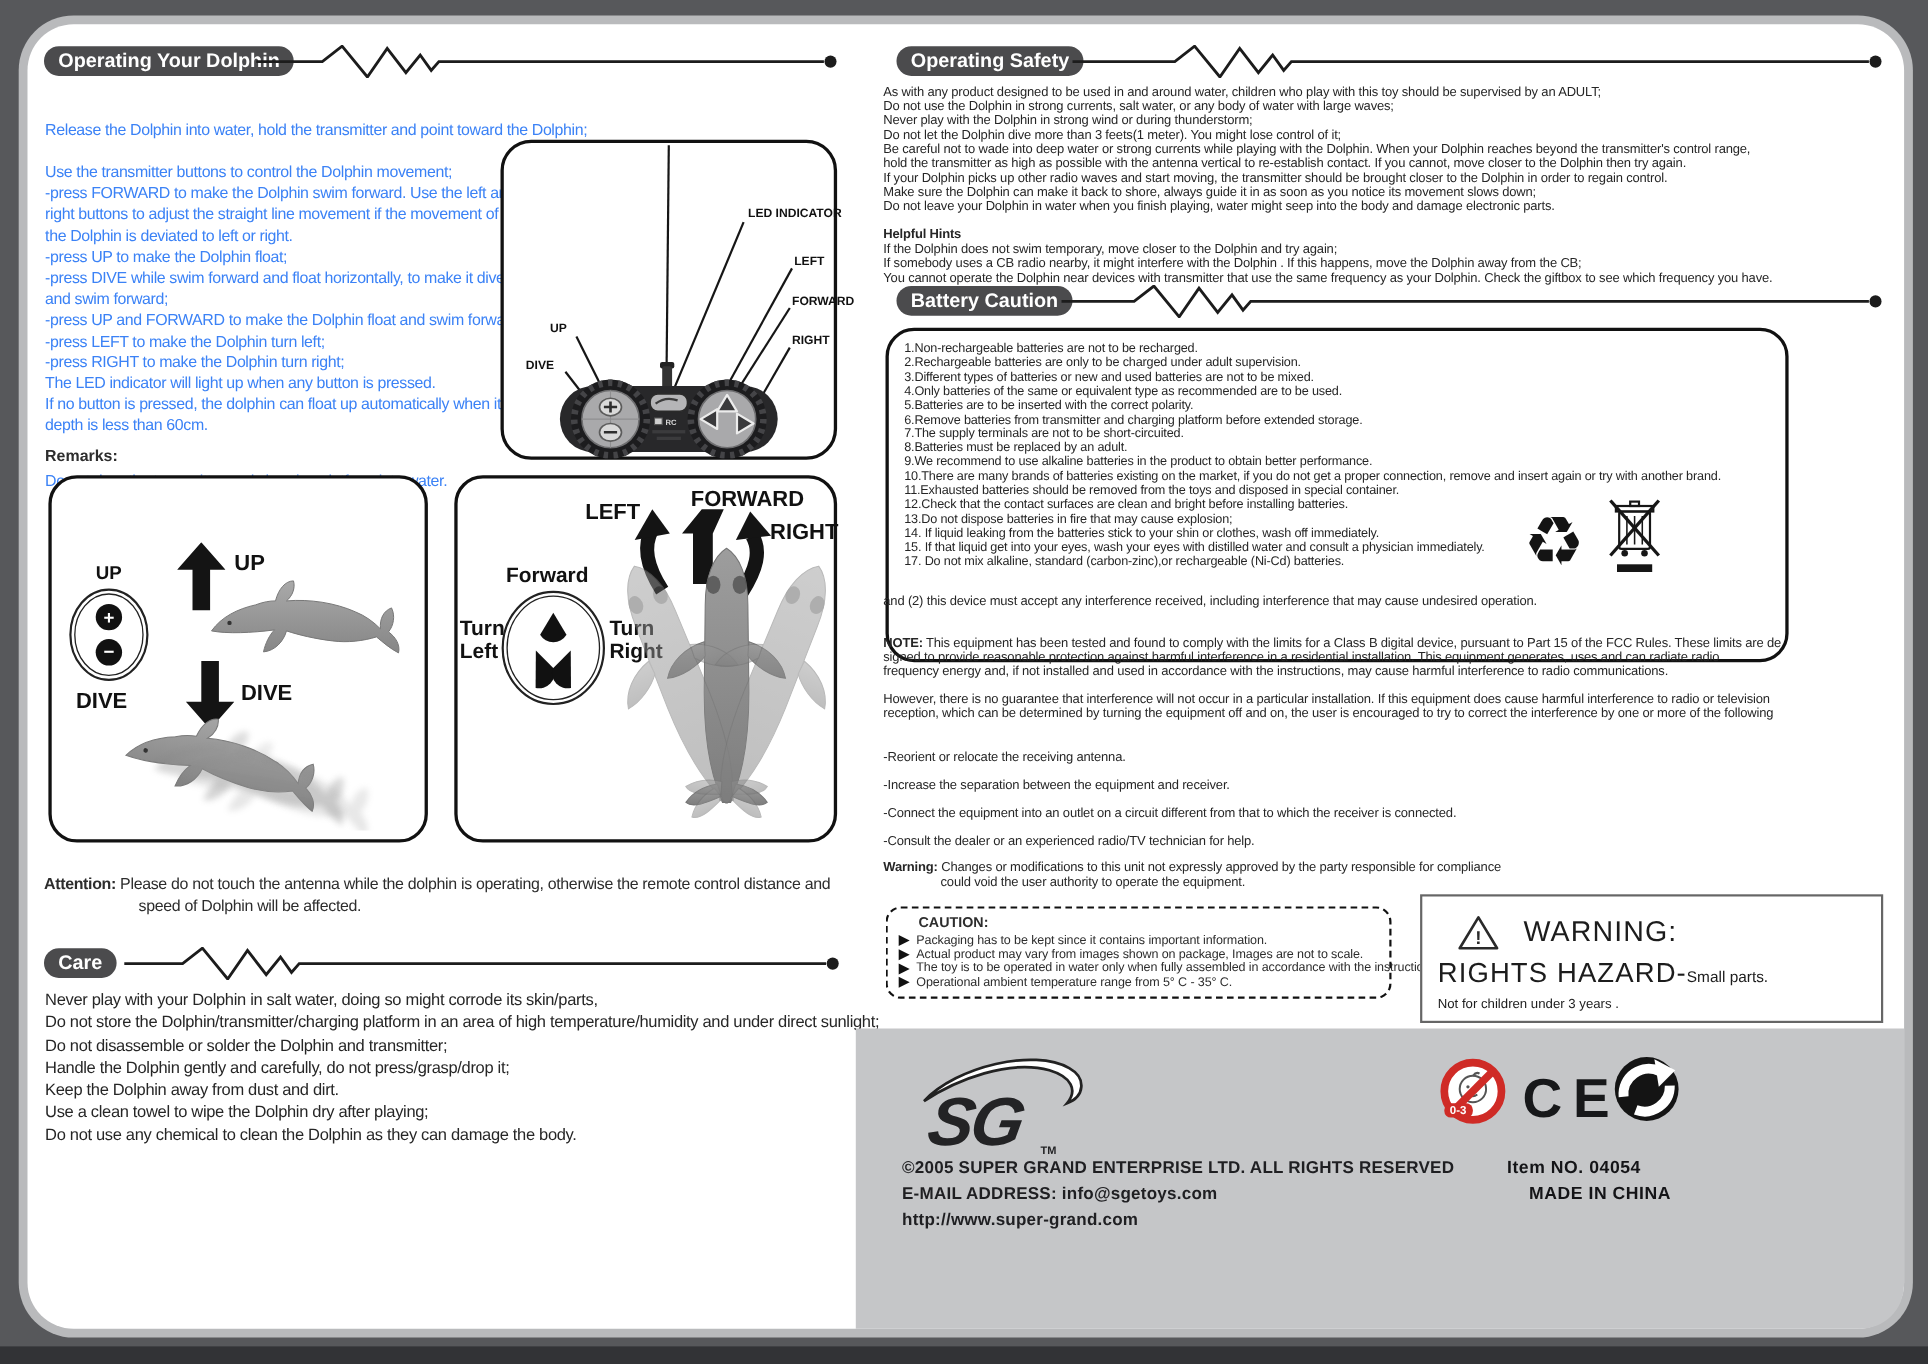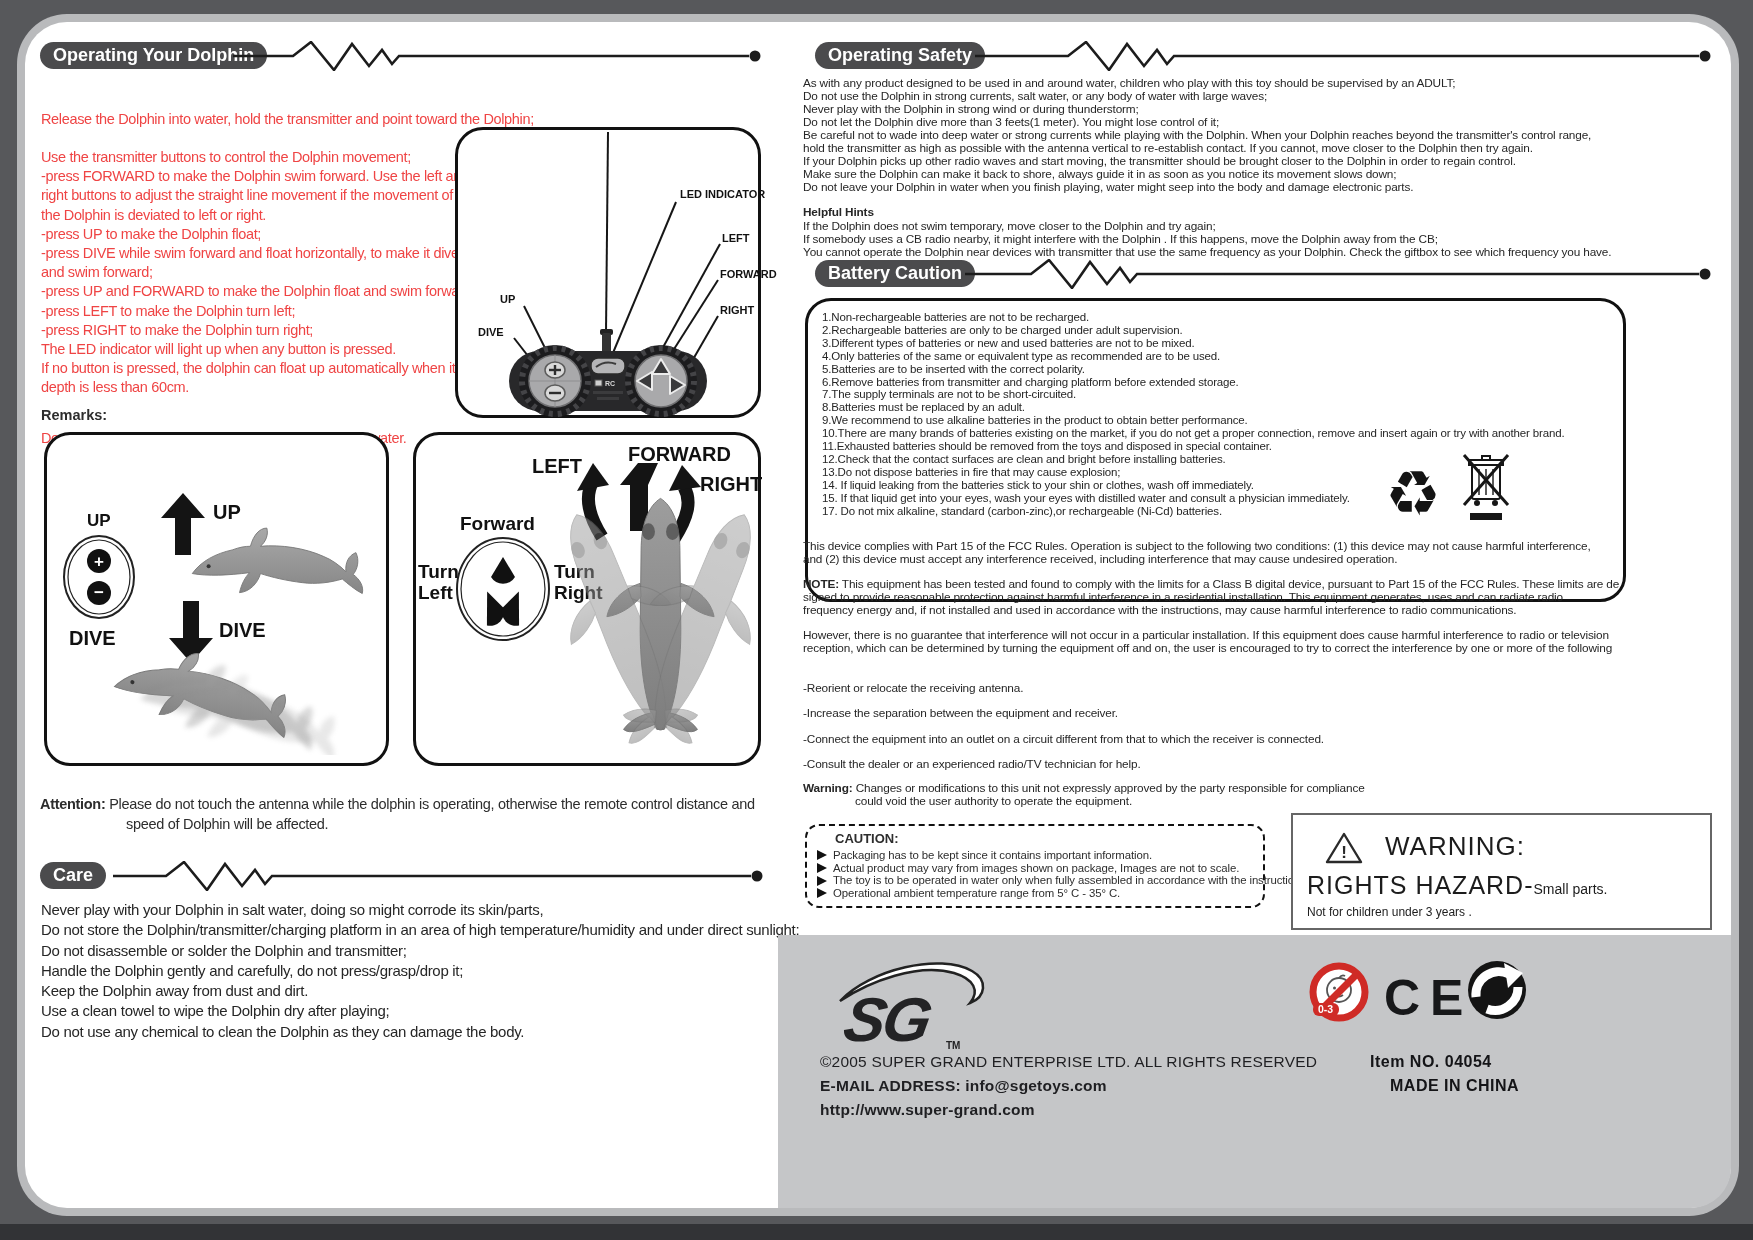--- a/index.html
+++ b/index.html
@@ -6,21 +6,21 @@
   body{width:1753px;height:1240px;background:#57585b;position:relative;overflow:hidden;
        font-family:"Liberation Sans","DejaVu Sans",sans-serif;color:#2d2d2d;}
   .abs{position:absolute;}
   .page{left:25px;top:22px;width:1706px;height:1186px;background:#fff;border-radius:42px;
         box-shadow:0 0 0 8px #b9babc;}
   .frame-strip{left:0;top:1224px;width:1753px;height:16px;background:#323336;}
   .pill{background:#4b4b4d;color:#fff;font-weight:bold;font-size:18px;line-height:27px;
         padding:0 13px;border-radius:14px;white-space:nowrap;}
   .tl{white-space:nowrap;}
   
-  .intro,.bodytxt{font-size:14.5px;letter-spacing:-0.35px;line-height:19.2px;color:#ef4444;}
+  .intro,.bodytxt{font-size:14.5px;letter-spacing:-0.35px;line-height:19.2px;color:#3b82f6;}
   .remarks-t{font-weight:bold;font-size:14.5px;}
   .carelines{font-size:15px;letter-spacing:-0.3px;line-height:20.3px;color:#262626;}
   .diagbox{border:3px solid #111;border-radius:26px;background:#fff;}
   .txlabel{font-weight:bold;font-size:11px;color:#111;white-space:nowrap;}
   .biglabel{font-weight:bold;font-size:20px;color:#111;white-space:nowrap;}
   .medlabel{font-weight:bold;font-size:17px;color:#111;white-space:nowrap;}
   .attn{font-size:14.5px;letter-spacing:-0.3px;line-height:20px;}
   
   .smalltxt{font-size:11.8px;letter-spacing:-0.15px;line-height:13px;color:#262626;}
   .batttxt{font-size:11.5px;letter-spacing:-0.15px;line-height:12.9px;color:#262626;}
@@ -306,21 +306,20 @@
       </g>
       <circle cx="17" cy="54" r="3" fill="#161616"></circle>
       <circle cx="35" cy="54" r="3" fill="#161616"></circle>
       <line x1="4" y1="6" x2="48" y2="56" stroke="#161616" stroke-width="3"></line>
       <line x1="48" y1="6" x2="4" y2="56" stroke="#161616" stroke-width="3"></line>
       <rect x="10" y="64" width="32" height="7" fill="#161616"></rect>
     </svg>
   </div>
 
   <div class="abs smalltxt" style="left:778px;top:518px;">
-      <div class="tl">This device complies with Part 15 of the FCC Rules. Operation is subject to the following two conditions: (1) this device may not cause  harmful interference,</div>
       <div class="tl">and (2) this device must accept any interference received, including interference that may cause undesired operation.</div>
     </div>
 
   <div class="abs smalltxt" style="left:778px;top:556px;">
     <div class="tl"><b>NOTE:</b><span> This equipment has been tested and found to comply with the limits for a Class B digital device, pursuant to Part 15 of the FCC Rules.  These limits are de</span></div>
     <div>
         <div class="tl">signed to provide reasonable protection against harmful interference in a residential installation.  This equipment generates, uses and can radiate radio</div>
         <div class="tl">frequency energy and, if not installed and used in accordance with the instructions, may cause harmful interference to radio communications.</div>
       </div>
   </div>
@@ -382,21 +381,21 @@
   </div>
 
   <div class="abs footer" style="left:753px;top:913px;width:953px;height:273px;">
     <svg class="abs" style="left:40px;top:22px;" width="185" height="100" viewBox="0 0 185 100">
       <path d="M22,44 C52,12 122,-4 154,14 C170,23 168,40 152,46 C162,34 156,22 136,16 C100,6 52,24 22,44 Z" fill="#fff" stroke="#222" stroke-width="2.5"></path>
       <g transform="skewX(-10)">
         <text x="38" y="84" font-size="62" font-weight="bold" font-style="italic" fill="#232325" letter-spacing="-3">SG</text>
       </g>
       <text x="128" y="92" font-size="10" font-weight="bold" fill="#232325">TM</text>
     </svg>
-    <div class="abs foot-line" style="left:42px;top:118px;font-weight:normal;">©2005 SUPER GRAND ENTERPRISE LTD. ALL RIGHTS RESERVED</div>
+    <div class="abs foot-line" style="left:42px;top:118px;font-weight:bold;">©2005 SUPER GRAND ENTERPRISE LTD. ALL RIGHTS RESERVED</div>
     <div class="abs foot-line" style="left:42px;top:142px;font-weight:bold;">E-MAIL ADDRESS: info@sgetoys.com</div>
     <div class="abs foot-line" style="left:42px;top:166px;font-weight:bold;">http://www.super-grand.com</div>
 
     <svg class="abs" style="left:530px;top:26px;" width="62" height="62">
       <circle cx="31" cy="31" r="26" fill="#fff" stroke="#cf2b26" stroke-width="7"></circle>
       <g stroke="#555" fill="none" stroke-width="1.8">
         <circle cx="31" cy="29" r="12"></circle>
         <path d="M27,34 q4,3 8,0"></path>
         <path d="M31,17 q3,-4 6,-2"></path>
       </g>

